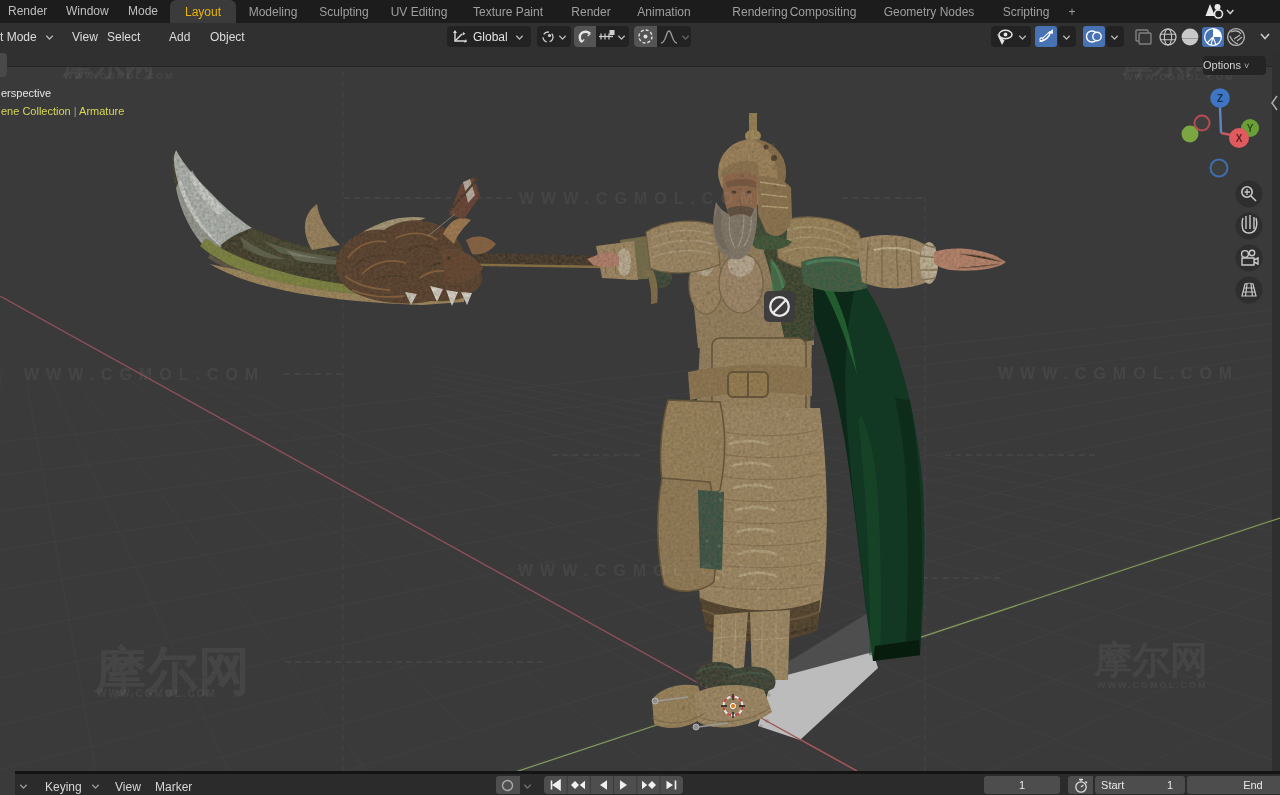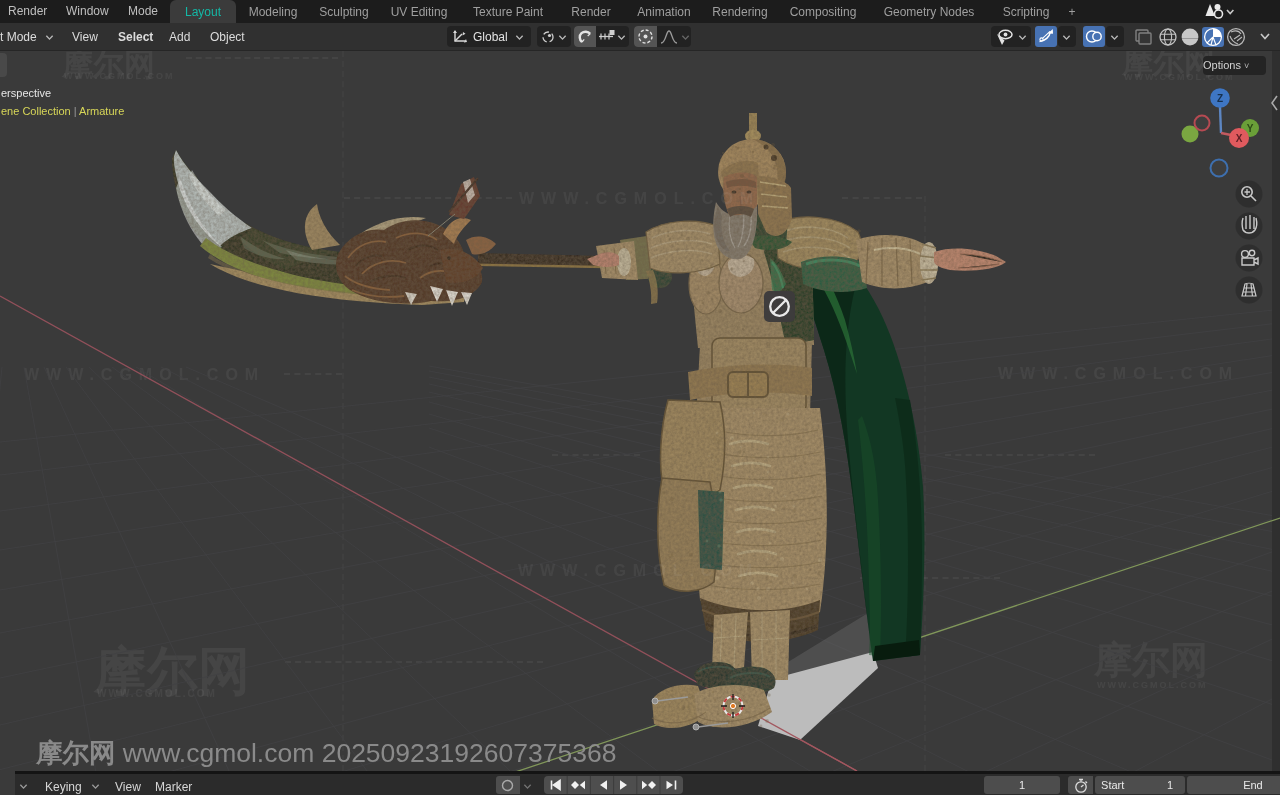--- a/index.html
+++ b/index.html
@@ -1,23 +1,23 @@
 <!DOCTYPE html>
 <html><head><meta charset="utf-8">
 <style>
 html,body{margin:0;padding:0;background:#3a3a3a;width:1280px;height:795px;overflow:hidden;}
 *{box-sizing:border-box;font-family:"Liberation Sans",sans-serif;}
 #page{position:relative;width:1280px;height:795px;background:#3a3a3a;overflow:hidden;}
 
 #topbar{position:absolute;left:0;top:0;width:1280px;height:33px;background:#1c1c1c;padding-left:48px;}
 .menu{position:absolute;top:0;height:23px;line-height:23px;color:#bfbfbf;font-size:12px;}
 .tab{position:absolute;top:0;height:23px;line-height:24px;color:#9f9f9f;font-size:12px;text-align:center;}
-#tab-active{position:absolute;left:170px;top:0;width:66px;height:23px;background:#3b3b3b;border-radius:6px 6px 0 0;color:#14b8a6;font-size:12px;text-align:center;line-height:24px;}
-
-#hdr{position:absolute;left:0;top:23px;width:1280px;height:28px;background:#303030;border-bottom:1px solid #262626;}
+#tab-active{position:absolute;left:170px;top:0;width:66px;height:23px;background:#3b3b3b;border-radius:6px 6px 0 0;color:#eab308;font-size:12px;text-align:center;line-height:24px;}
+
+#hdr{position:absolute;left:0;top:23px;width:1280px;height:44px;background:#303030;border-bottom:1px solid #262626;}
 .h2t{position:absolute;top:0;height:28px;line-height:28px;color:#dcdcdc;font-size:12px;}
 .fld{position:absolute;top:3px;height:21px;background:#222222;border-radius:4px;}
 .chev{position:absolute;width:9px;height:9px;}
 .bluebtn{position:absolute;top:3px;height:21px;width:22px;background:#4772b3;border-radius:3px;}
 
 #vp{position:absolute;left:0;top:51px;width:1280px;height:720px;background:#3a3a3a;overflow:hidden;}
 .wm{position:absolute;color:#ffffff;opacity:0.055;z-index:0;}
 .wmt{letter-spacing:7px;font-size:16px;font-weight:bold;}
 .dash{position:absolute;border-top:2px dashed #8a8a8a;opacity:0.13;z-index:0;}
 .vdash{position:absolute;border-left:2px dashed #8a8a8a;opacity:0.07;z-index:0;}
@@ -465,60 +465,59 @@
 <div class="dash" style="left:945px;top:403px;width:150px;"></div>
 <div class="wm wmt" style="left:518px;top:511px;z-index:2;">WWW.CGMOL.COM</div>
 <div class="dash" style="left:860px;top:526px;width:140px;"></div>
 <div class="wm" style="left:94px;top:586px;font-size:52px;font-weight:bold;">摩尔网</div>
 <div class="wm wmt" style="left:97px;top:637px;font-size:10px;letter-spacing:2px;">WWW.CGMOL.COM</div>
 <div class="dash" style="left:285px;top:610px;width:258px;"></div>
 <div class="wm" style="left:1094px;top:584px;font-size:38px;font-weight:bold;">摩尔网</div>
 <div class="wm wmt" style="left:1097px;top:629px;font-size:9px;letter-spacing:2px;">WWW.CGMOL.COM</div>
 <div class="vdash" style="left:342px;top:0px;height:720px;"></div>
 <div class="vdash" style="left:924px;top:145px;height:575px;"></div>
-<div id="bigwm"><b>摩尔网</b> www.cgmol.com 20250923192607375368</div>
 
 <div style="position:absolute;z-index:2;left:0;top:2px;width:7px;height:24px;background:#494949;border-radius:0 4px 4px 0;"></div>
 <div class="ovl" style="left:1px;top:36px;">erspective</div>
 <div class="ovl" style="left:1px;top:54px;color:#d8d758;">ene Collection <span style="color:#9a9a9a">|</span> Armature</div>
 <div id="options">Options <span style="font-size:9px;color:#bbb">˅</span></div>
 </div>
 
 <div id="topbar">
 <div class="menu" style="left:8px;">Render</div>
 <div class="menu" style="left:66px;">Window</div>
 <div class="menu" style="left:128px;">Mode</div>
 <div id="tab-active">Layout</div>
 <div class="tab" style="left:244px;width:58px;">Modeling</div>
 <div class="tab" style="left:314px;width:60px;">Sculpting</div>
 <div class="tab" style="left:386px;width:66px;">UV Editing</div>
 <div class="tab" style="left:466px;width:84px;">Texture Paint</div>
 <div class="tab" style="left:562px;width:58px;">Render</div>
 <div class="tab" style="left:633px;width:62px;">Animation</div>
-<div class="tab" style="left:708px;width:64px;">Rendering</div>
+<div class="tab" style="left:728px;width:64px;">Rendering</div>
 <div class="tab" style="left:783px;width:80px;">Compositing</div>
 <div class="tab" style="left:876px;width:106px;">Geometry Nodes</div>
 <div class="tab" style="left:995px;width:62px;">Scripting</div>
 <div class="tab" style="left:1064px;width:16px;color:#9f9f9f;">+</div>
 <svg width="34" height="23" style="position:absolute;left:1202px;top:0">
   <path d="M8 4 L13 16 L3.5 16 Z" fill="#e8e8e8"></path>
   <circle cx="15.5" cy="7" r="3" fill="#e8e8e8"></circle>
   <circle cx="16.5" cy="14" r="4" fill="none" stroke="#e8e8e8" stroke-width="1.6"></circle>
   <path d="M25 10 l3.2 3.6 L31.4 10" stroke="#c8c8c8" stroke-width="1.6" fill="none"></path>
 </svg>
 <div class="menu" style="left:1298px;color:#14b8a6;">Scene</div>
 </div>
 
 <div id="hdr">
 <div class="h2t" style="left:0px;">t Mode</div>
 <svg class="chev" style="left:45px;top:10px;" viewBox="0 0 10 10">
         <path d="M1.5 3 L5 6.8 L8.5 3" stroke="#b9b9b9" stroke-width="1.5" fill="none"></path>
       </svg>
 <div class="h2t" style="left:72px;">View</div>
-<div class="h2t" style="left:118px;font-weight:bold;">Select</div>
+<div class="h2t" style="left:107px;">Select</div>
 <div class="h2t" style="left:169px;">Add</div>
 <div class="h2t" style="left:210px;">Object</div>
 
 <div class="fld" style="left:447px;width:84px;"></div>
 <svg style="position:absolute;left:451px;top:6px;" width="17" height="16" viewBox="0 0 17 16">
  <path d="M4 2 L4 12 L14 12" stroke="#d8d8d8" stroke-width="1.4" fill="none"></path>
  <path d="M4 12 L11 5" stroke="#d8d8d8" stroke-width="1.4"></path>
  <path d="M2 4 L4 1 L6 4 Z M12 3 L14.5 4.8 L11.5 6.4 Z M15 10 L16 13 L12.8 13.4 Z" fill="#d8d8d8"></path>
 </svg>
 <div class="h2t" style="left:473px;color:#e2e2e2;">Global</div>

